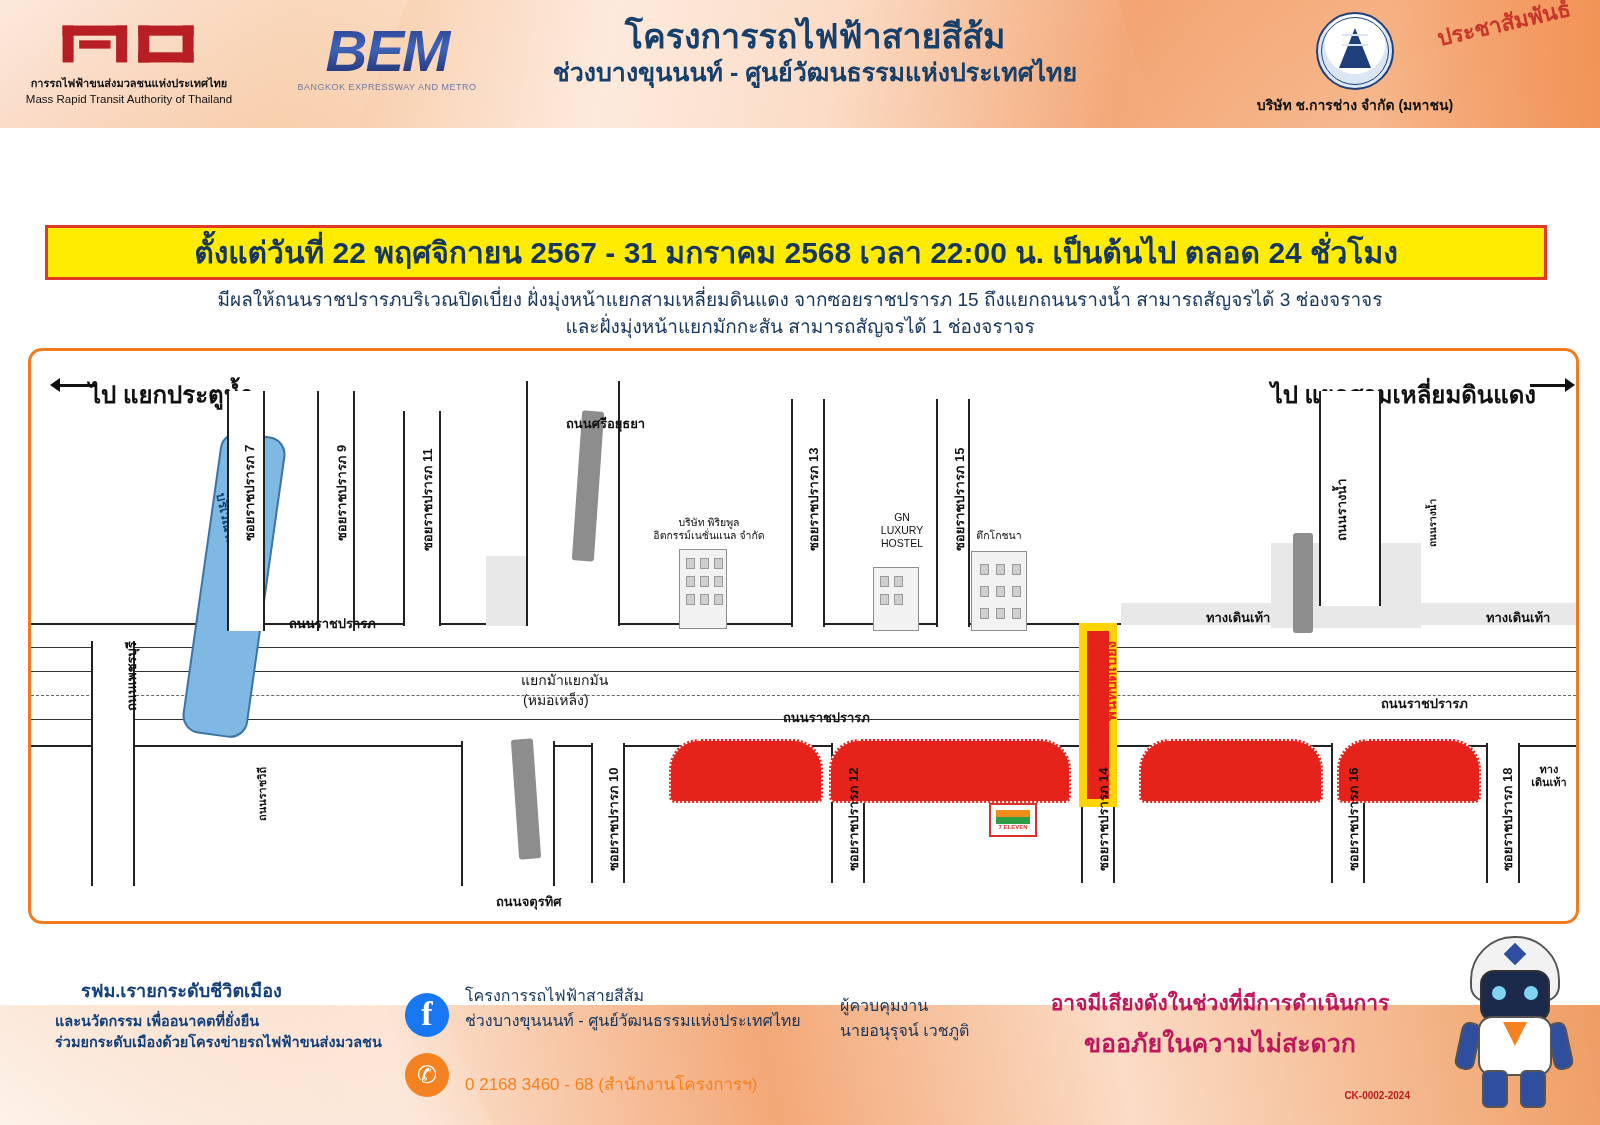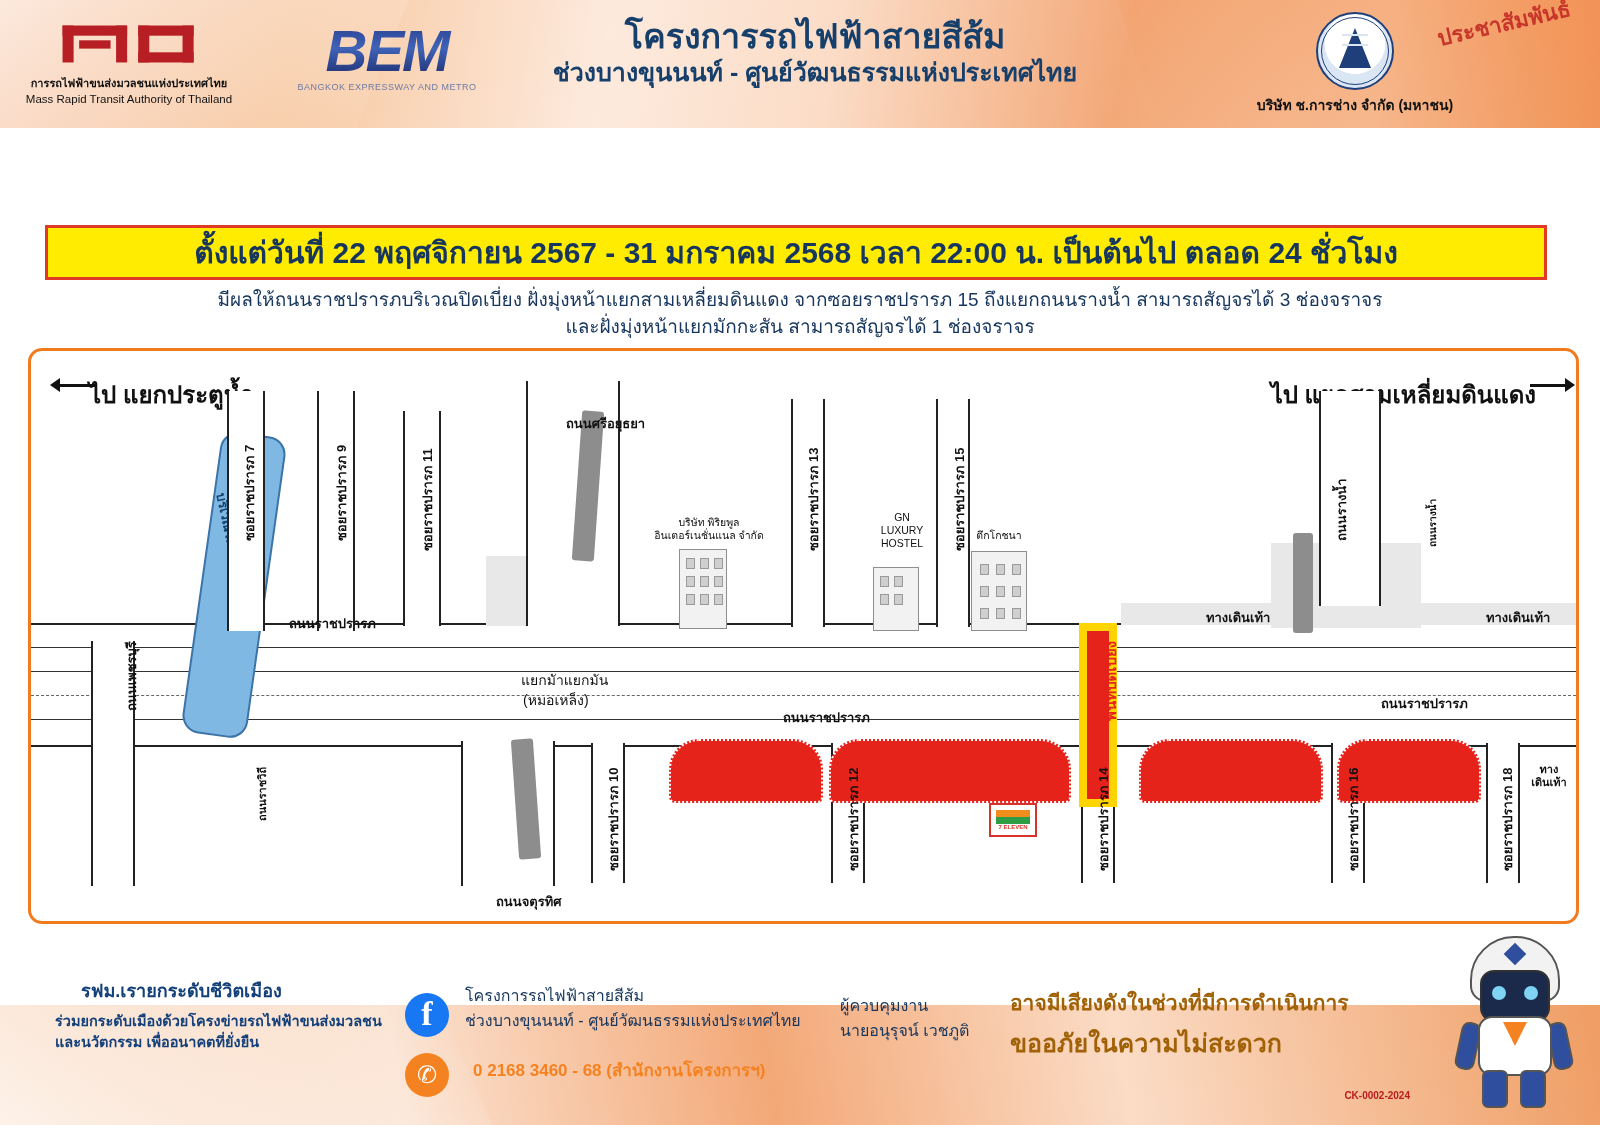--- a/index.html
+++ b/index.html
@@ -135,23 +135,23 @@
   .grayblk{position:absolute;background:#8d8d8d;border-radius:3px;}
 
   
   .f-slogan{position:absolute;left:55px;bottom:72px;width:420px;color:#13407a;}
   .f-slogan .s1{font-size:18px;font-weight:bold;margin-left:26px;}
   .f-slogan .s2{font-size:14.5px;font-weight:bold;margin-top:6px;line-height:21px;}
   .fb{position:absolute;left:405px;bottom:88px;width:44px;height:44px;border-radius:50%;background:#1877f2;color:#fff;
       font-size:34px;font-weight:bold;text-align:center;line-height:42px;font-family:"Liberation Serif",serif;}
   .fb-txt{position:absolute;left:465px;bottom:92px;font-size:16px;color:#17365d;line-height:25px;}
   .ph{position:absolute;left:405px;bottom:28px;width:44px;height:44px;border-radius:50%;background:#f58220;color:#fff;font-size:24px;text-align:center;line-height:44px;}
-  .ph-txt{position:absolute;left:465px;bottom:42px;font-size:17px;color:#f58220;font-weight:bold;margin-left:8px;}
+  .ph-txt{position:absolute;left:465px;bottom:28px;font-size:17px;color:#f58220;font-weight:normal;}
   .f-sup{position:absolute;left:840px;bottom:82px;font-size:16px;color:#17365d;line-height:25px;}
-  .f-warn{position:absolute;right:170px;bottom:62px;width:420px;color:#a16207;}
+  .f-warn{position:absolute;right:170px;bottom:62px;width:420px;text-align:center;color:#be185d;}
   .f-warn .w1{font-size:21px;font-weight:bold;}
   .f-warn .w2{font-size:25px;font-weight:bold;margin-top:4px;}
   .f-code{position:absolute;right:190px;bottom:24px;font-size:10px;font-weight:bold;color:#b91c1c;}
 
   .mascot{position:absolute;right:22px;bottom:14px;width:130px;height:175px;}
   .m-helmet{position:absolute;left:22px;top:0;width:86px;height:62px;border-radius:44px 44px 16px 16px;background:#f2f2f2;border:2px solid #555;}
   .m-helmet .badge{position:absolute;left:50%;top:8px;transform:translateX(-50%) rotate(45deg);width:16px;height:16px;background:#2f4f9e;}
   .m-face{position:absolute;left:32px;top:34px;width:66px;height:48px;border-radius:14px;background:#1b2a4a;border:2px solid #333;}
   .m-face .eye{position:absolute;top:14px;width:14px;height:14px;border-radius:50%;background:#7fd4f5;}
   .m-face .eye.l{left:10px;}
@@ -489,21 +489,21 @@
         <div class="win" style="left:20px;top:8px;"></div>
         <div class="win" style="left:34px;top:8px;"></div>
       <div class="win" style="left:6px;top:26px;"></div>
         <div class="win" style="left:20px;top:26px;"></div>
         <div class="win" style="left:34px;top:26px;"></div>
       <div class="win" style="left:6px;top:44px;"></div>
         <div class="win" style="left:20px;top:44px;"></div>
         <div class="win" style="left:34px;top:44px;"></div>
     </div>
     <div class="bldg-cap" style="left:618px;top:165px;width:120px;white-space:pre-line;">บริษัท  พิริยพูล
-อินเตอร์เนชั่นแนล  จำกัด</div>
+อิตกรรม์เนชั่นแนล  จำกัด</div>
 
     <div class="bldg" style="left:842px;top:216px;width:44px;height:62px;">
       <div class="win" style="left:6px;top:8px;"></div>
         <div class="win" style="left:20px;top:8px;"></div>
       <div class="win" style="left:6px;top:26px;"></div>
         <div class="win" style="left:20px;top:26px;"></div>
     </div>
     <div class="bldg-cap" style="left:836px;top:160px;width:70px;white-space:pre-line;">GN
 LUXURY
 HOSTEL</div>
@@ -524,22 +524,22 @@
     <div class="sev" style="left:958px;top:452px;">
       <div class="bar o"></div>
         <div class="bar g"></div>
       <div class="txt">7 ELEVEN</div>
     </div>
   </div>
 
   <div class="f-slogan">
     <div class="s1">รฟม.เรายกระดับชีวิตเมือง</div>
     <div class="s2">
+      <div>และนวัตกรรม  เพื่ออนาคตที่ยั่งยืน</div>
       <div>ร่วมยกระดับเมืองด้วยโครงข่ายรถไฟฟ้าขนส่งมวลชน</div>
-      <div>และนวัตกรรม  เพื่ออนาคตที่ยั่งยืน</div>
     </div>
   </div>
 
   <div class="fb">f</div>
   <div class="fb-txt">
     <div>โครงการรถไฟฟ้าสายสีส้ม</div>
     <div>ช่วงบางขุนนนท์ - ศูนย์วัฒนธรรมแห่งประเทศไทย</div>
   </div>
 
   <div class="ph">✆</div>

